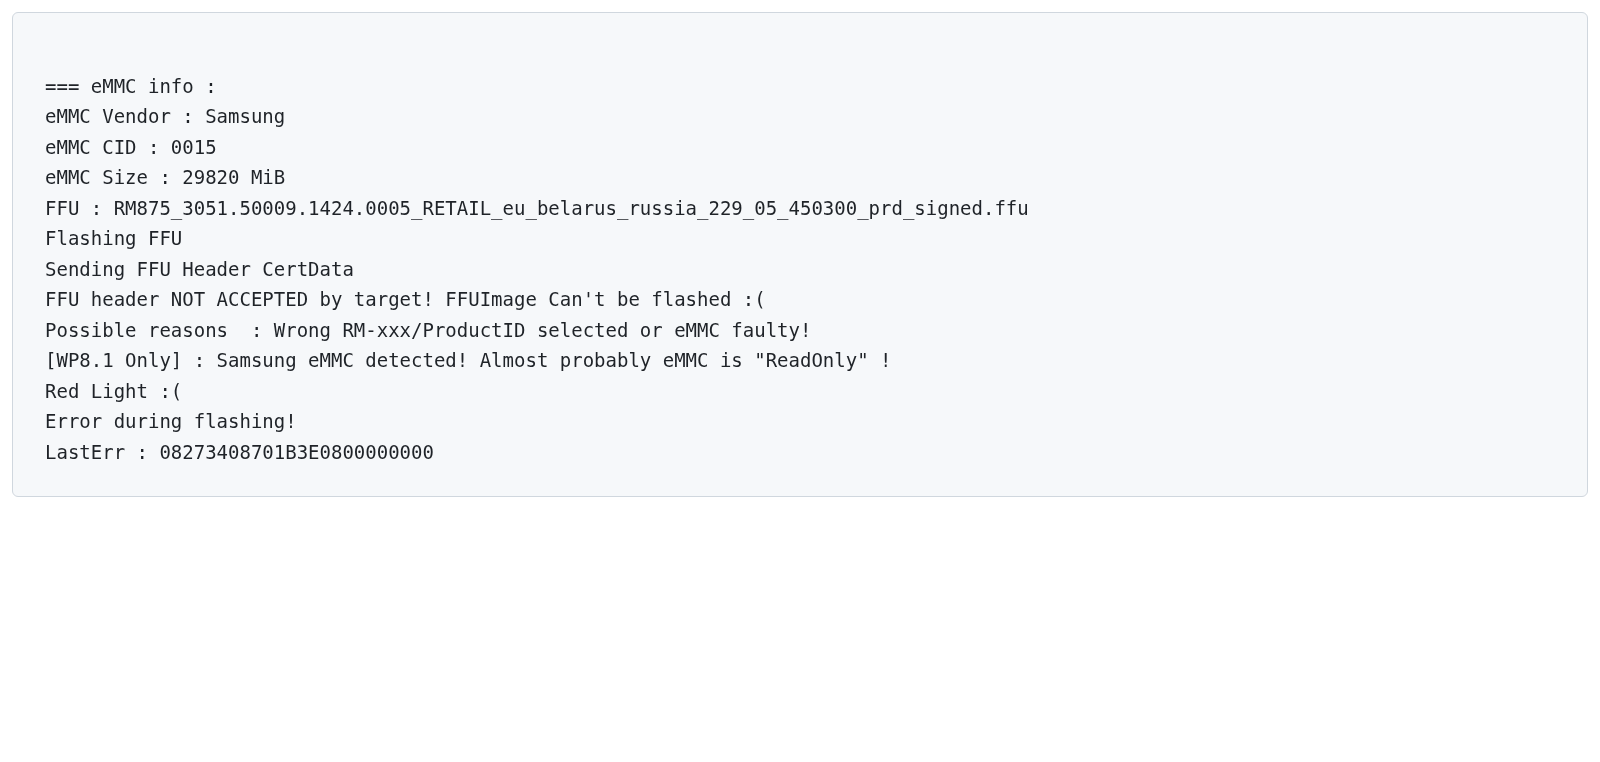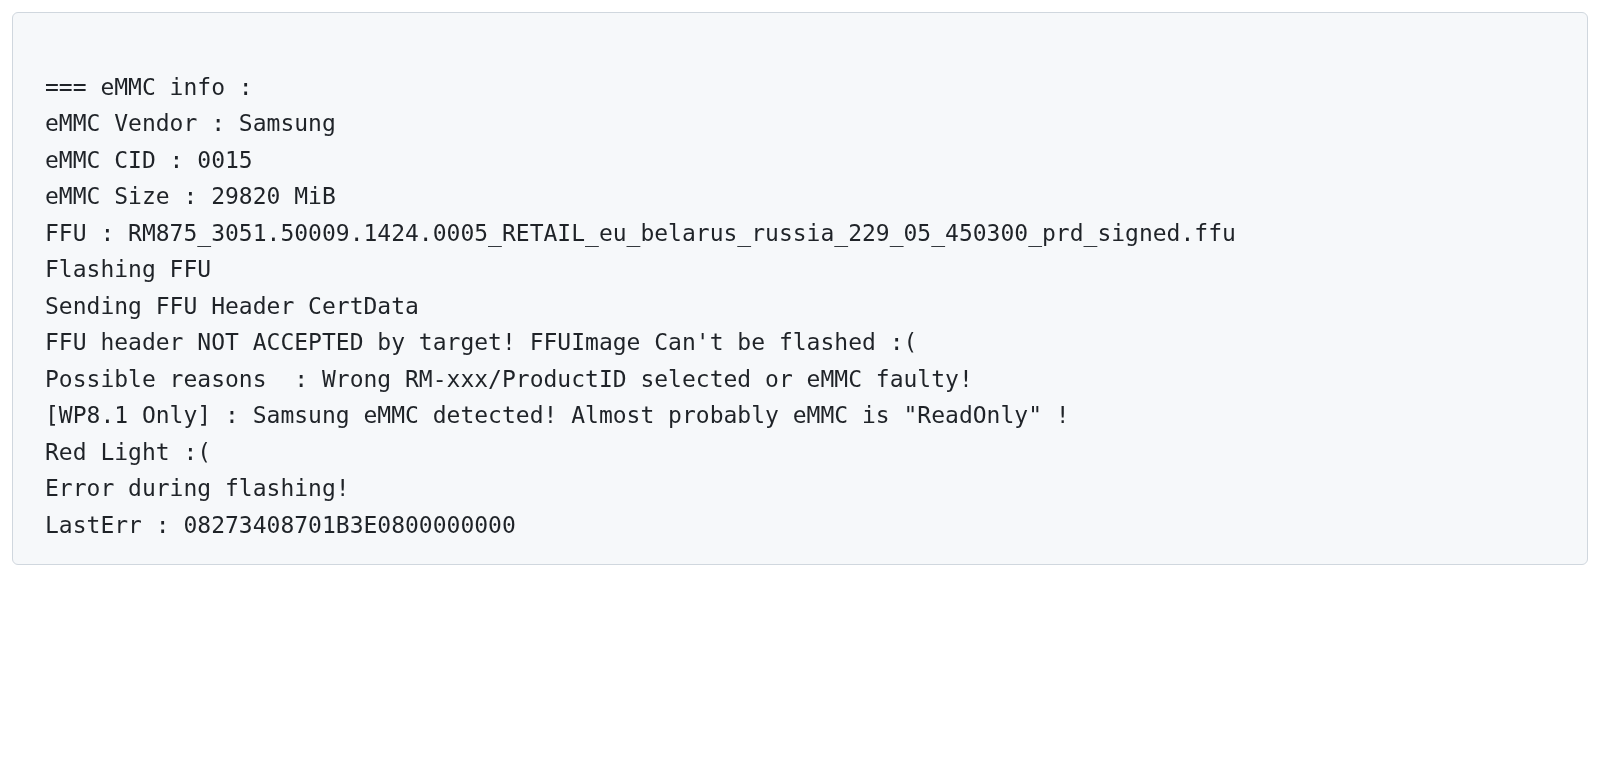--- a/index.html
+++ b/index.html
@@ -9,23 +9,23 @@
     }
     body {
       background: #ffffff;
       padding: 12px;
       font-family: -apple-system, BlinkMacSystemFont, "Segoe UI", Helvetica, Arial, sans-serif;
     }
     .code-block {
       background: #f6f8fa;
       border: 1px solid #d0d7de;
       border-radius: 6px;
-      padding: 20px 32px;
+      padding: 28px 32px;
       font-family: ui-monospace, SFMono-Regular, "SF Mono", Menlo, Consolas, "Liberation Mono", monospace;
-      font-size: 23px;
+      font-size: 19px;
       line-height: 1.5;
       color: #1f2328;
       white-space: pre-wrap;
       word-wrap: break-word;
       overflow-wrap: break-word;
     }
   </style>
 </head>
 <body>
 

